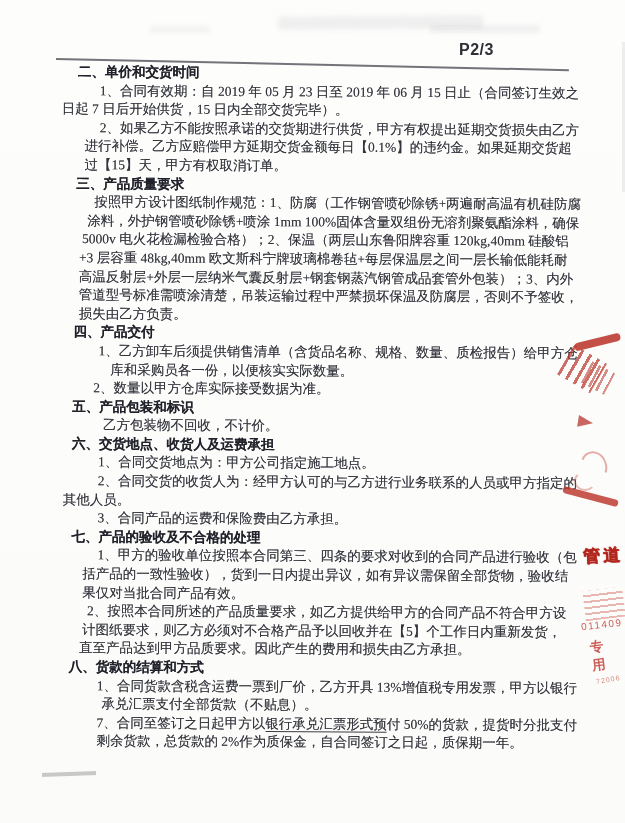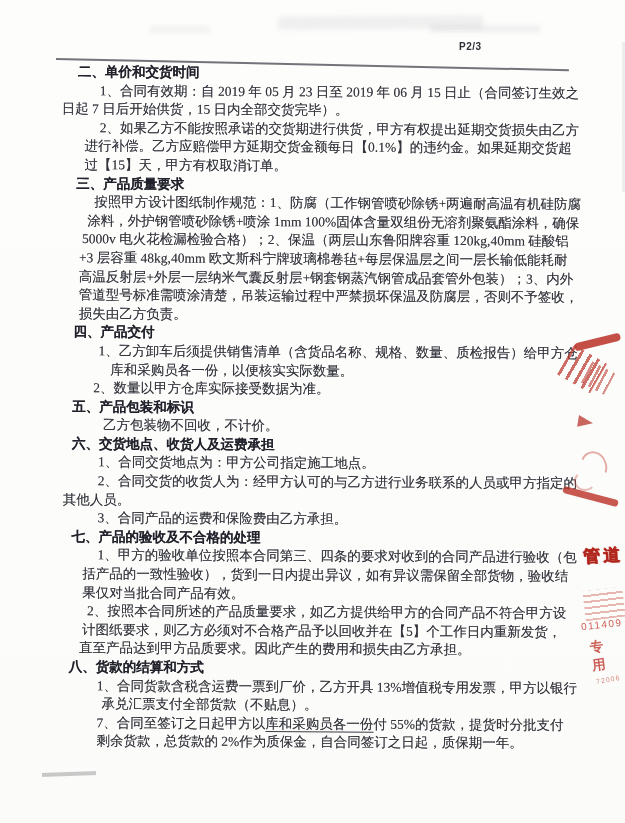--- a/index.html
+++ b/index.html
@@ -10,21 +10,21 @@
   }
   
   .smudge{position:absolute;pointer-events:none;}
   #smudge-top1{left:278px;top:16px;width:205px;height:13px;background:rgba(122,124,130,.11);filter:blur(2.5px);transform:rotate(-0.5deg);}
   #smudge-top2{left:430px;top:25px;width:110px;height:8px;background:rgba(122,124,130,.09);filter:blur(2px);}
   #smudge-top3{left:150px;top:26px;width:60px;height:7px;background:rgba(122,124,130,.08);filter:blur(2px);}
   #smudge-bottom{left:42px;top:772px;width:54px;height:4px;background:rgba(128,128,133,.42);filter:blur(.7px);transform:rotate(-2deg);}
   #edge-right{right:0;top:42px;width:3px;height:150px;background:rgba(150,150,155,.14);}
 
   
-  #page-number{position:absolute;left:459px;top:41px;font-family:"Liberation Sans","DejaVu Sans",sans-serif;font-weight:bold;font-size:10px;color:#2e2f36;letter-spacing:.5px;}
+  #page-number{position:absolute;left:459px;top:41px;font-family:"Liberation Sans","DejaVu Sans",sans-serif;font-weight:bold;font-size:16px;color:#2e2f36;letter-spacing:.5px;}
   #header-rule{position:absolute;left:56px;top:58px;width:513px;height:1.7px;background:#5b5b61;transform:rotate(1.25deg);transform-origin:left center;opacity:.85;}
 
   
   #doc{position:absolute;left:60px;top:63px;width:535px;transform:rotate(.3deg);transform-origin:top left;}
   .ln{
     font-size:13.5px;line-height:18.6px;white-space:nowrap;color:#33343c;
     text-shadow:0 0 .5px rgba(51,52,60,.55);
   }
   .hd{font-weight:bold;color:#20212a;text-shadow:0 0 .6px rgba(32,33,42,.65);}
   .u{border-bottom:1.2px solid #3a3b44;padding-bottom:.5px;}
@@ -109,21 +109,21 @@
       <div class="ln" style="padding-left:25px">果仅对当批合同产品有效。</div>
       <div class="ln" style="padding-left:30px">2、按照本合同所述的产品质量要求，如乙方提供给甲方的合同产品不符合甲方设</div>
       <div class="ln" style="padding-left:25px">计图纸要求，则乙方必须对不合格产品予以回收并在【5】个工作日内重新发货，</div>
       <div class="ln" style="padding-left:22px">直至产品达到甲方品质要求。因此产生的费用和损失由乙方承担。</div>
     </div>
 
     <div>
       <div class="ln hd" style="padding-left:12px">八、货款的结算和方式</div>
       <div class="ln" style="padding-left:40px">1、合同货款含税含运费一票到厂价，乙方开具 13%增值税专用发票，甲方以银行</div>
       <div class="ln" style="padding-left:45px">承兑汇票支付全部货款（不贴息）。</div>
-      <div class="ln" style="padding-left:40px"><span>7、合同至签订之日起甲方以</span><span class="u">库和采购员各一份</span><span>付 55%的货款，提货时分批支付</span></div>
+      <div class="ln" style="padding-left:40px"><span>7、合同至签订之日起甲方以</span><span class="u">银行承兑汇票形式预</span><span>付 50%的货款，提货时分批支付</span></div>
       <div class="ln" style="padding-left:40px">剩余货款，总货款的 2%作为质保金，自合同签订之日起，质保期一年。</div>
     </div>
 
   </div>
 
   <div class="stamp" id="stamp-a-stroke-top"></div>
   <div class="stamp" id="stamp-a-hatch1"></div>
   <div class="stamp" id="stamp-a-hatch2"></div>
   <div class="stamp" id="stamp-a-arrow"></div>
   <div class="stamp" id="stamp-a-arc1"></div>

